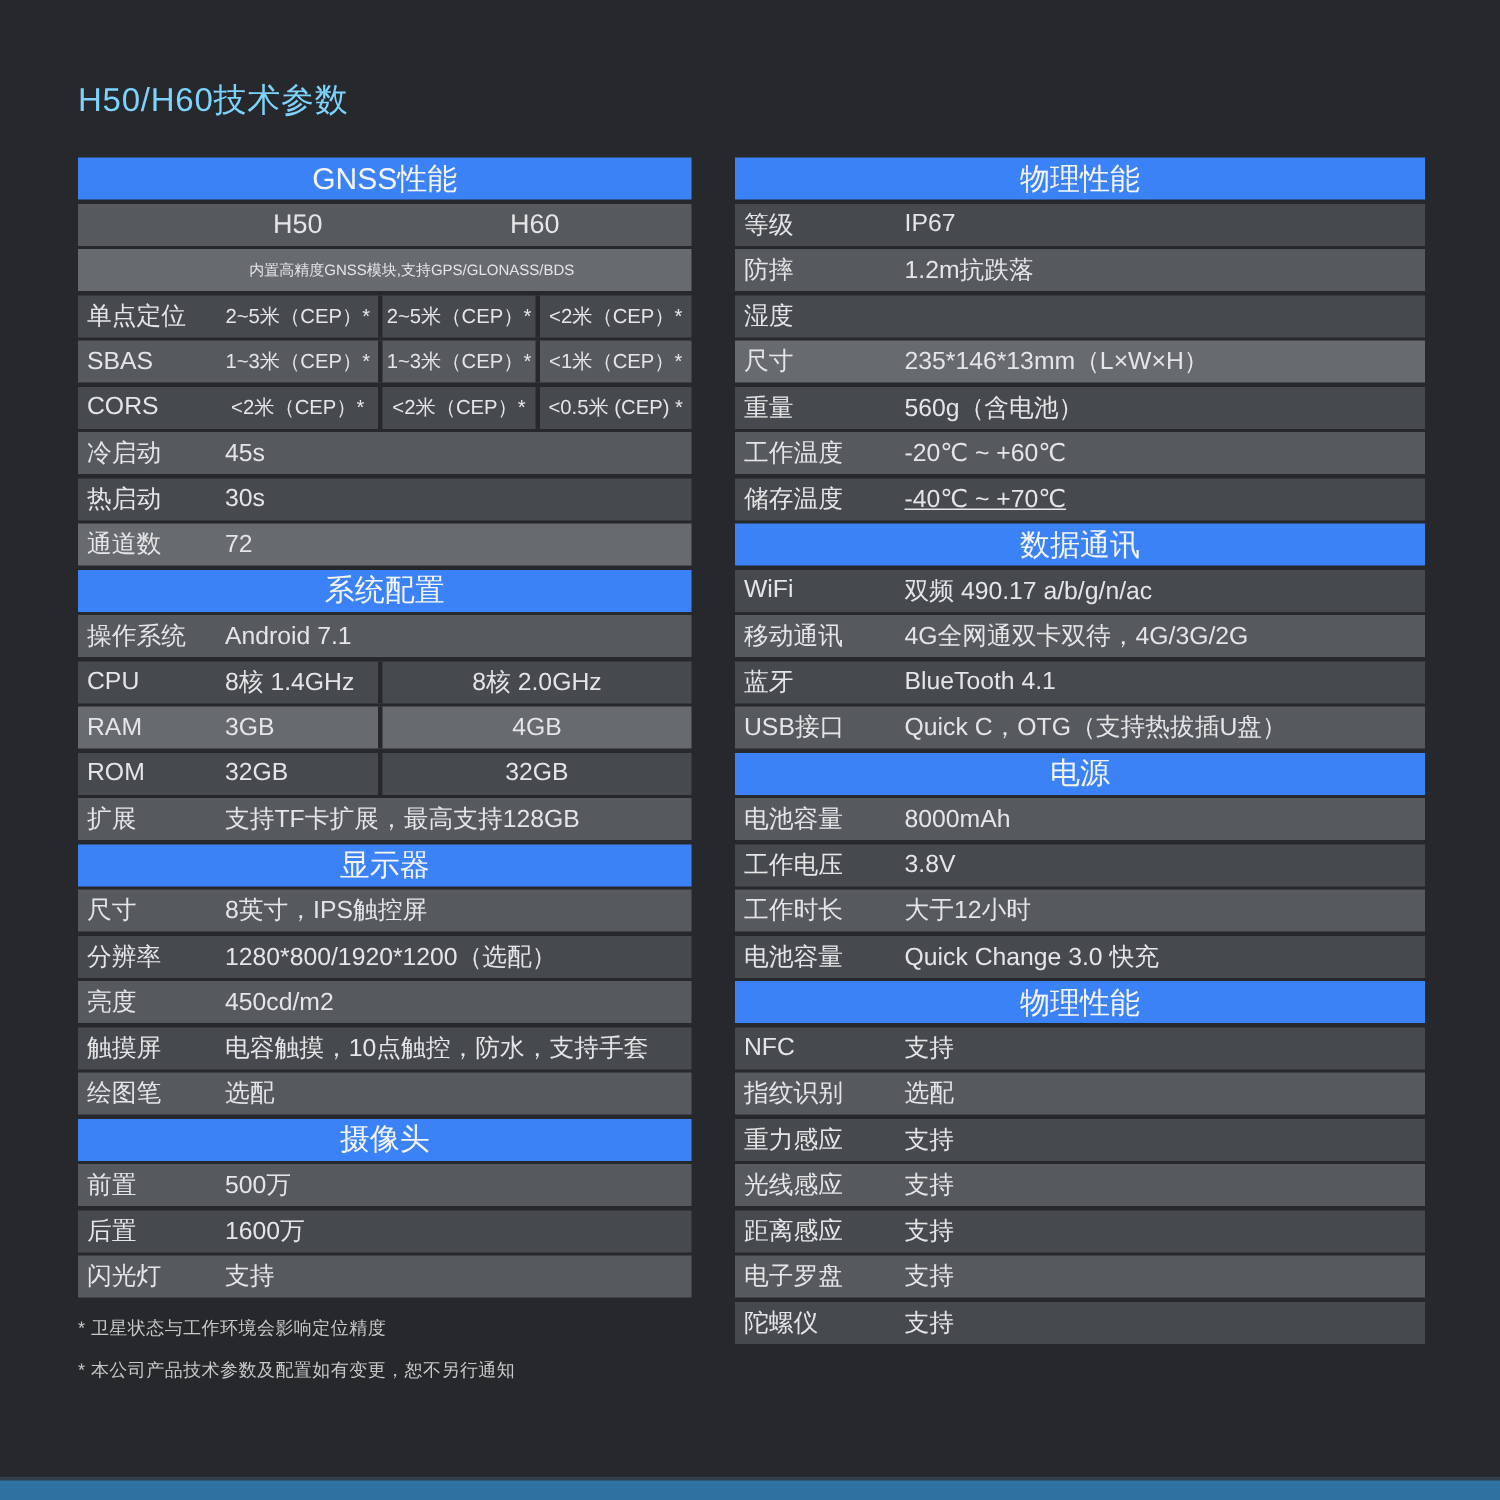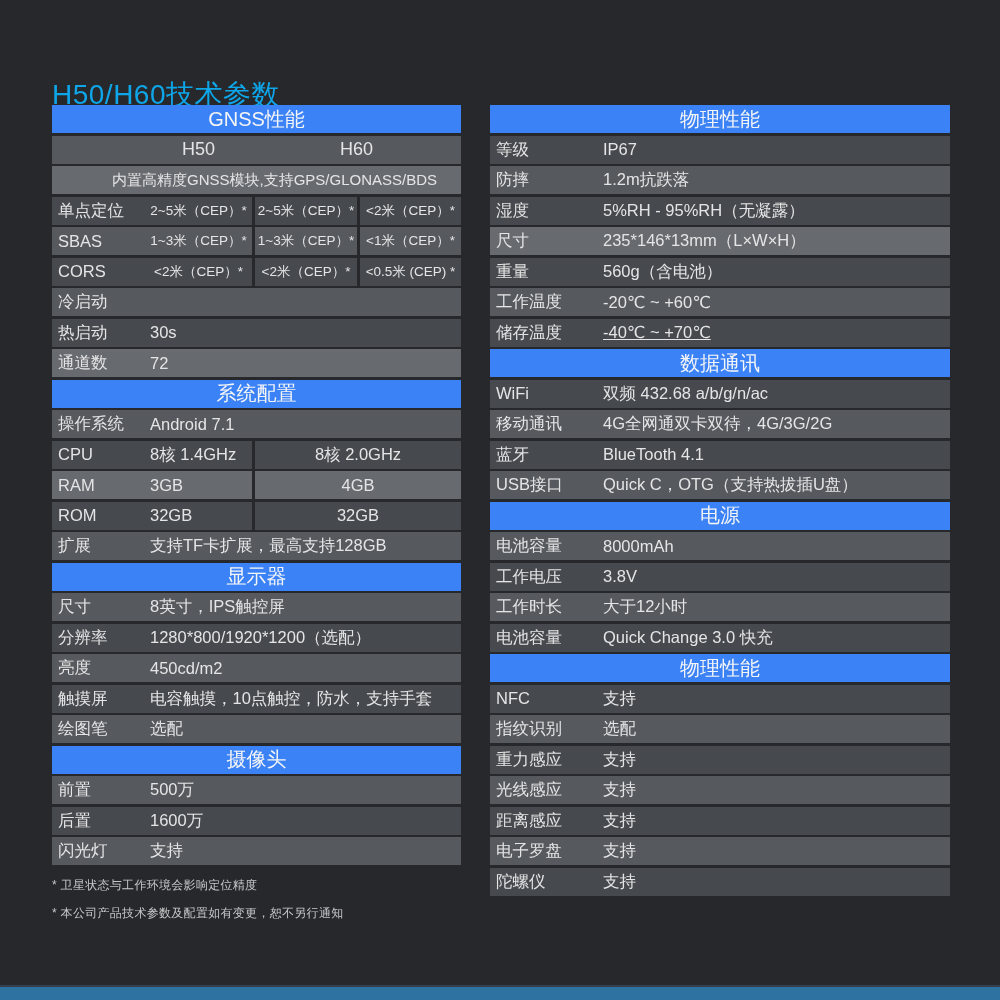--- a/index.html
+++ b/index.html
@@ -4,22 +4,22 @@
 <style>
   html,body{margin:0;padding:0;}
   body{
     width:1000px;height:1000px;
     background:#26282b;
     font-family:"Liberation Sans","DejaVu Sans",sans-serif;
     position:relative;overflow:hidden;
   }
   .page{position:relative;width:1000px;height:1000px;}
   .title{
-    position:absolute;left:52px;top:76px;
-    font-size:28px;color:#0ea5e9;letter-spacing:.5px;
+    position:absolute;left:52px;top:52px;
+    font-size:22px;color:#7dd3fc;letter-spacing:.5px;
   }
   .col{position:absolute;top:105px;}
   .col-left{left:52px;width:409px;}
   .col-right{left:490px;width:460px;}
   .trow{
     display:grid;height:28px;margin-bottom:2.5px;
     color:#e4e5e6;font-size:16.5px;
   }
   .col-left .trow{grid-template-columns:93px 107px 105px 104px;}
   .col-right .trow{grid-template-columns:108px 1fr;}
@@ -30,21 +30,21 @@
   .t-d{background:#46494d;}
   .t-m{background:#56595d;}
   .t-l{background:#676a6e;}
   .cell{display:flex;align-items:center;white-space:nowrap;}
   .lbl{padding-left:6px;}
   .val{padding-left:5px;}
   .c-center{justify-content:center;text-align:center;}
   .sep{border-left:3px solid #26282b;}
   .gnss .cell.c-center{font-size:13.5px;}
   .models{font-size:18px;}
-  .note-cell{font-size:15px;padding-left:36px;}
+  .note-cell{font-size:10px;padding-left:36px;}
   .footnotes{margin-top:12px;}
   .footnote{font-size:12px;color:#c7c8c9;margin-bottom:11px;letter-spacing:.3px;}
   .bottom-bar{
     position:absolute;left:0;right:0;bottom:0;height:13px;
     border-top:2px solid #333f4a;
   }
 </style>
 </head>
 <body>
 
@@ -77,20 +77,21 @@
         <div class="cell c-center sep">&lt;1米（CEP）*</div>
       </div>
       <div class="trow t-d gnss">
         <div class="cell lbl">CORS</div>
         <div class="cell c-center">&lt;2米（CEP）*</div>
         <div class="cell c-center sep">&lt;2米（CEP）*</div>
         <div class="cell c-center sep">&lt;0.5米 (CEP) *</div>
       </div>
       <div class="trow t-m">
         <div class="cell lbl">冷启动</div>
+        <div class="cell val" style="grid-column: 2 / -1;">45s</div>
       </div>
       <div class="trow t-d">
         <div class="cell lbl">热启动</div>
         <div class="cell val" style="grid-column: 2 / -1;">30s</div>
       </div>
       <div class="trow t-l">
         <div class="cell lbl">通道数</div>
         <div class="cell val" style="grid-column: 2 / -1;">72</div>
       </div>
       <div class="trow thead">
@@ -171,21 +172,20 @@
       <div class="trow t-d">
         <div class="cell lbl">等级</div>
         <div class="cell val" style="grid-column: 2 / -1;">IP67</div>
       </div>
       <div class="trow t-m">
         <div class="cell lbl">防摔</div>
         <div class="cell val" style="grid-column: 2 / -1;">1.2m抗跌落</div>
       </div>
       <div class="trow t-d">
         <div class="cell lbl">湿度</div>
-        <div class="cell val" style="grid-column: 2 / -1;">5%RH - 95%RH（无凝露）</div>
       </div>
       <div class="trow t-l">
         <div class="cell lbl">尺寸</div>
         <div class="cell val" style="grid-column: 2 / -1;">235*146*13mm（L×W×H）</div>
       </div>
       <div class="trow t-d">
         <div class="cell lbl">重量</div>
         <div class="cell val" style="grid-column: 2 / -1;">560g（含电池）</div>
       </div>
       <div class="trow t-m">
@@ -194,21 +194,21 @@
       </div>
       <div class="trow t-d">
         <div class="cell lbl">储存温度</div>
         <div class="cell val" style="grid-column: 2 / -1; text-decoration: underline;">-40℃ ~ +70℃</div>
       </div>
       <div class="trow thead">
         <div class="hcell">数据通讯</div>
       </div>
       <div class="trow t-d">
         <div class="cell lbl">WiFi</div>
-        <div class="cell val" style="grid-column: 2 / -1;">双频 432.68 a/b/g/n/ac</div>
+        <div class="cell val" style="grid-column: 2 / -1;">双频 490.17 a/b/g/n/ac</div>
       </div>
       <div class="trow t-m">
         <div class="cell lbl">移动通讯</div>
         <div class="cell val" style="grid-column: 2 / -1;">4G全网通双卡双待，4G/3G/2G</div>
       </div>
       <div class="trow t-d">
         <div class="cell lbl">蓝牙</div>
         <div class="cell val" style="grid-column: 2 / -1;">BlueTooth 4.1</div>
       </div>
       <div class="trow t-m">

